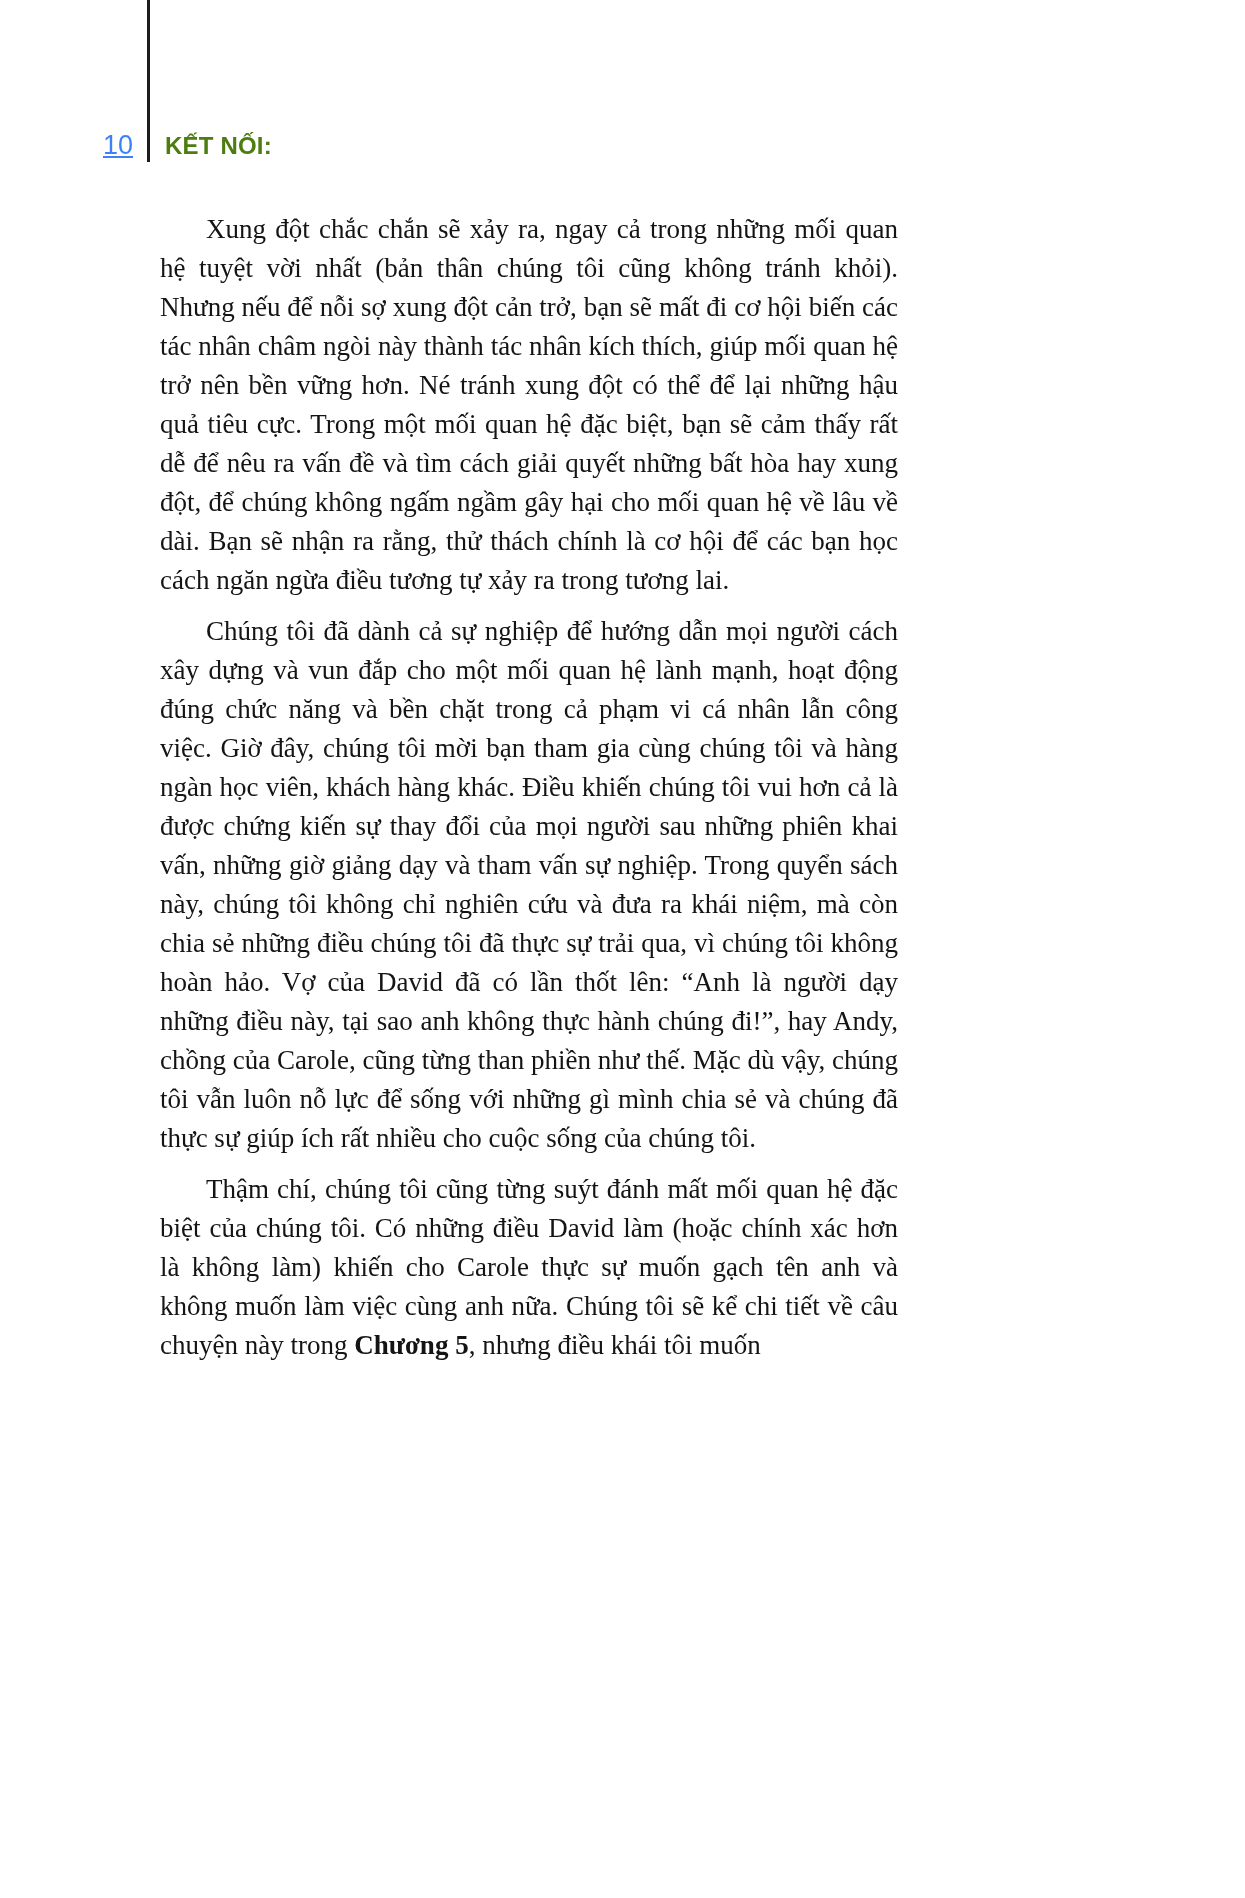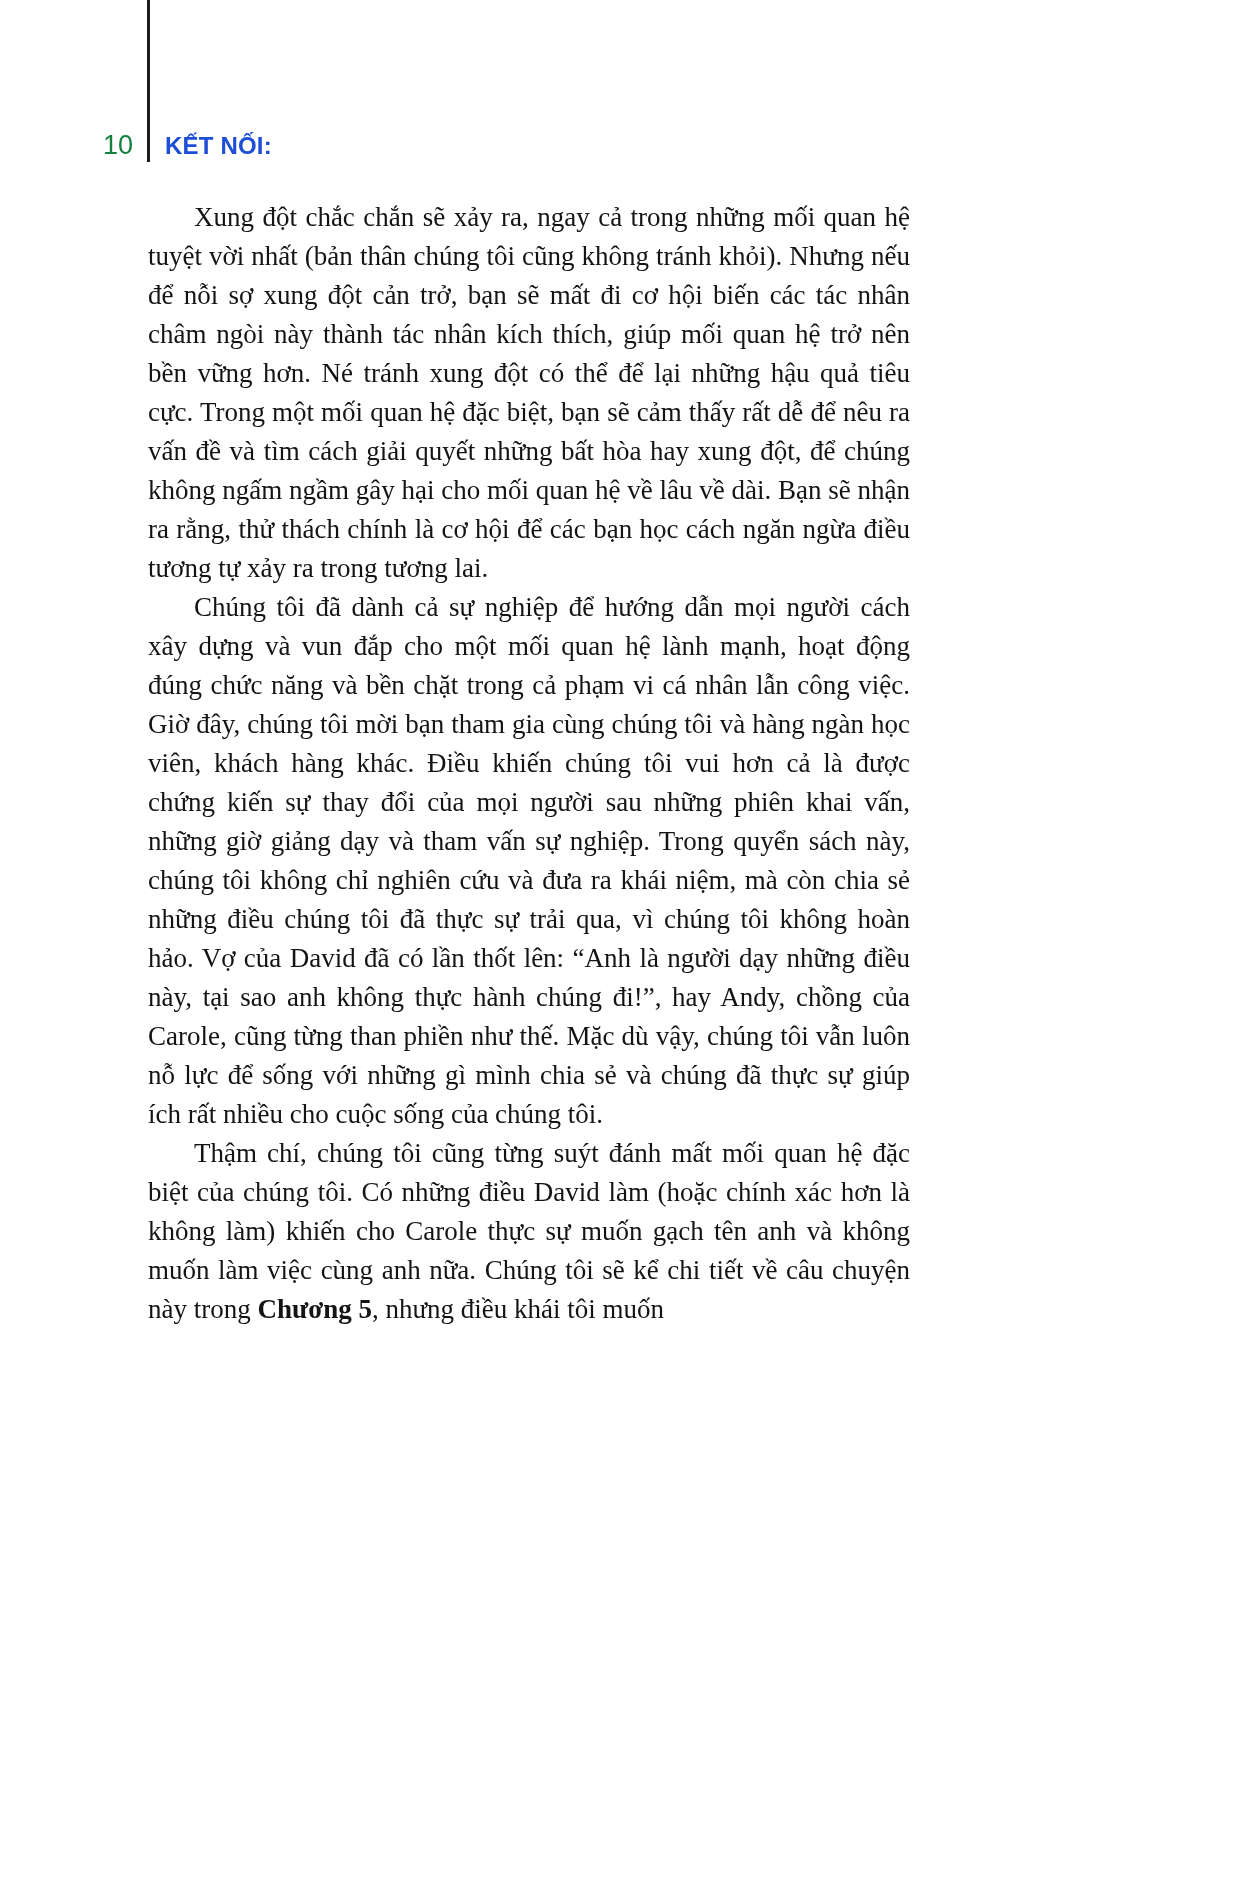--- a/index.html
+++ b/index.html
@@ -29,49 +29,50 @@
     top: 130px;
     left: 103px;
     right: 80px;
     display: flex;
     align-items: baseline;
     white-space: nowrap;
     font-family: "Liberation Sans", sans-serif;
   }
   .page-number {
     font-size: 27px;
-    color: #15803d;
+    color: #3b82f6;
     width: 62px;
+    text-decoration: underline;
   }
   .head-title {
     font-size: 24px;
     font-weight: bold;
     letter-spacing: 0.2px;
     margin-right: 9px;
-    color: #1d4ed8;
+    color: #4d7c0f;
   }
   .head-subtitle {
     font-size: 24px;
     font-weight: bold;
     font-style: italic;
     color: #111111;
   }
   .body-text {
     position: absolute;
     top: 198px;
     left: 148px;
     width: 762px;
     font-family: "Liberation Serif", serif;
     font-size: 27px;
     line-height: 39px;
     text-align: justify;
     color: #141414;
   }
   .body-text p {
-    margin: 0;
+    margin: 12px;
     padding: 0;
     text-indent: 46px;
   }
   .body-text strong {
     font-weight: bold;
   }
 </style>
 </head>
 <body>
 

